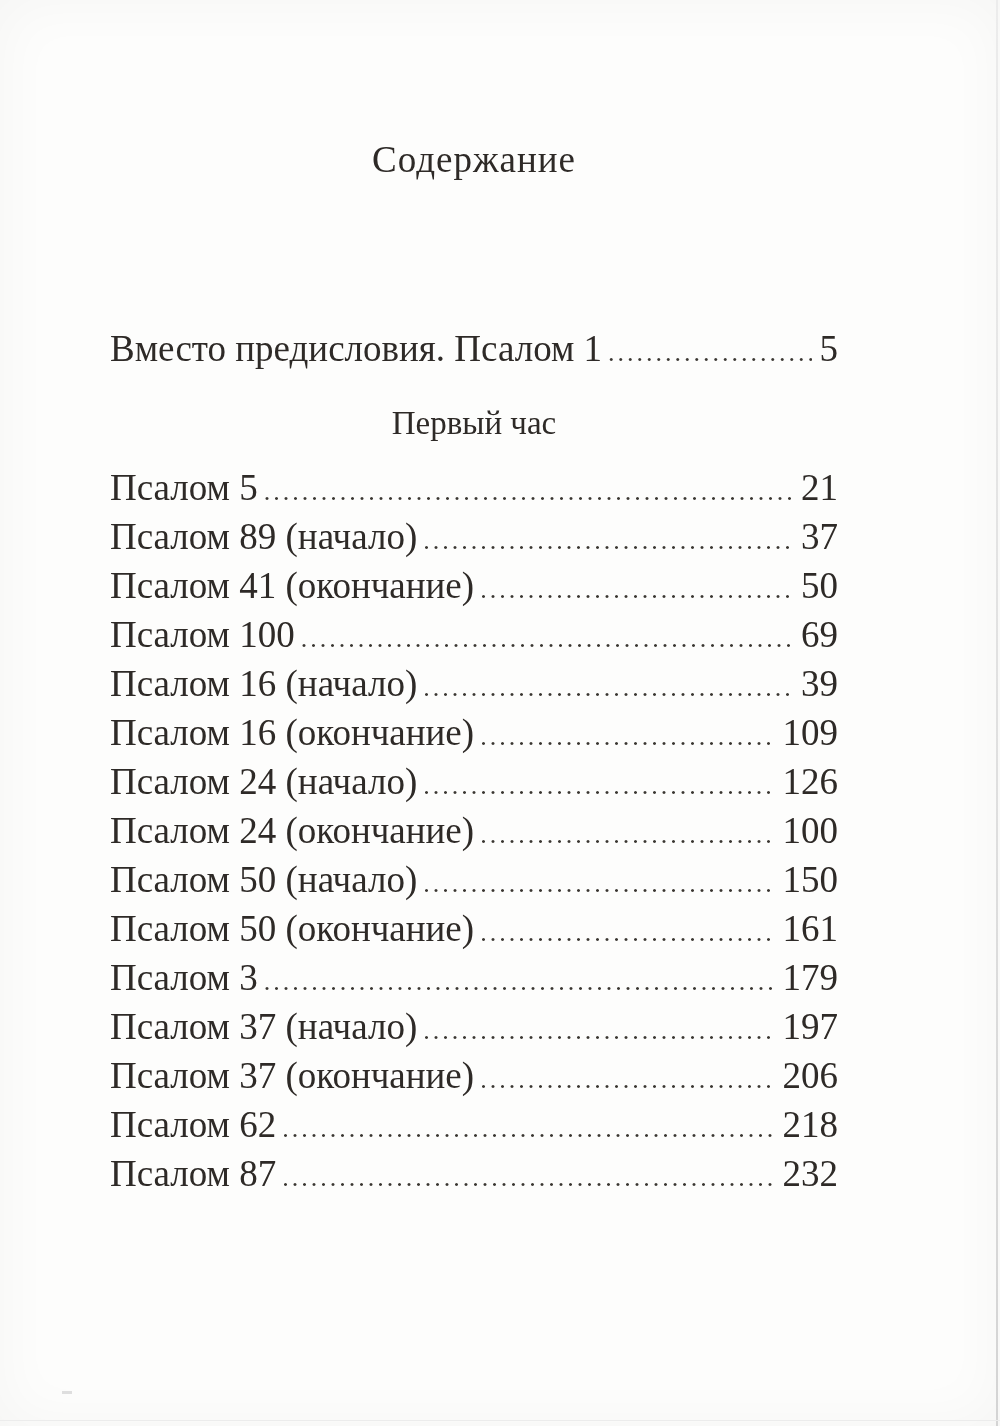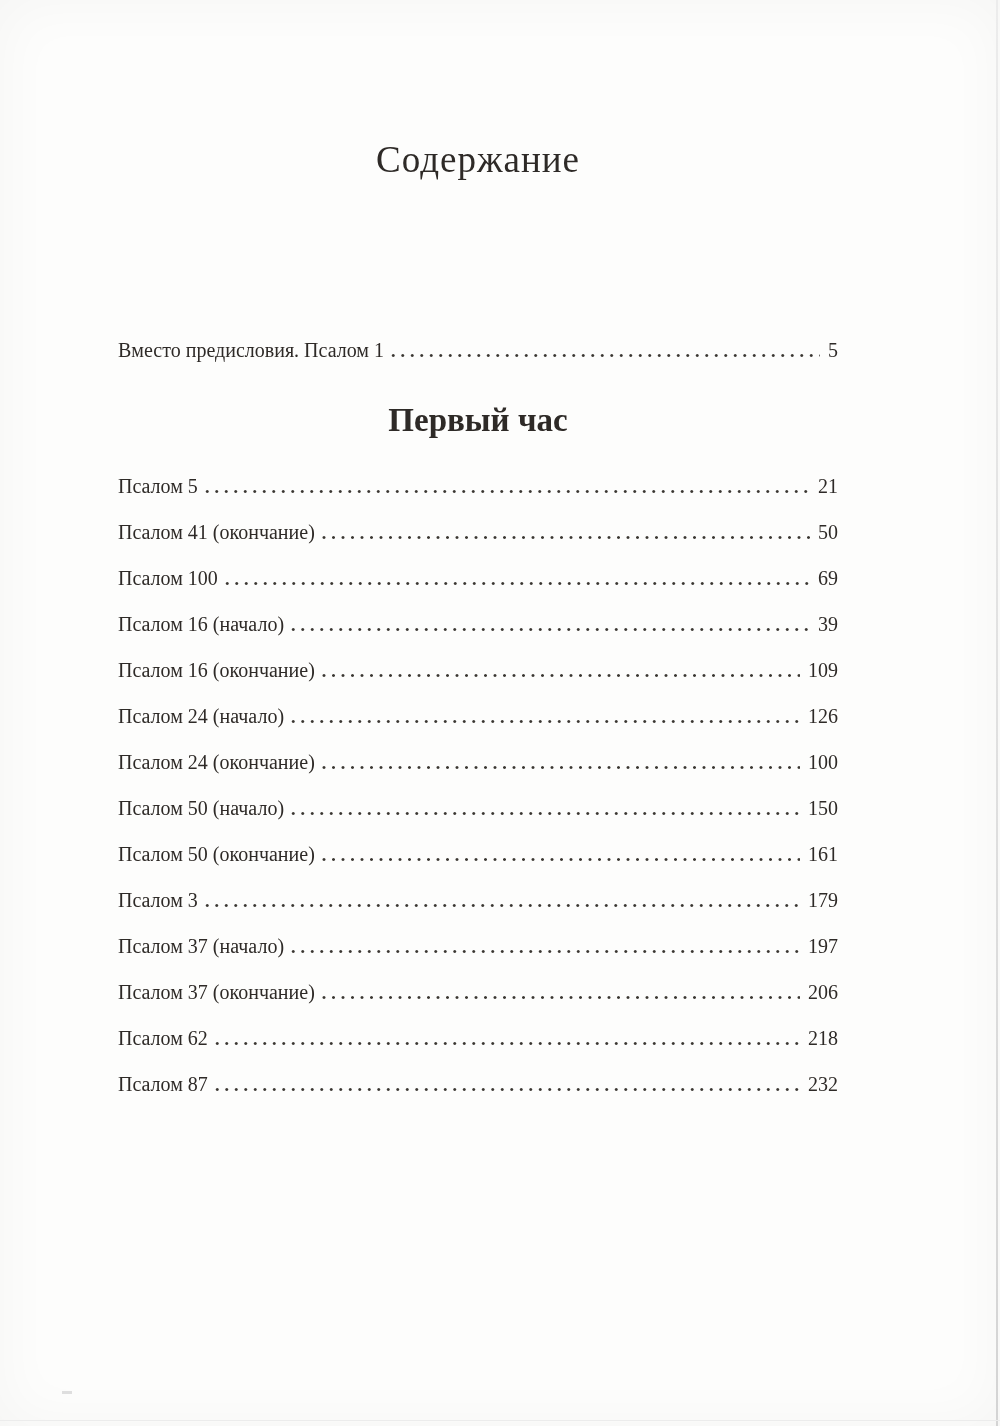--- a/index.html
+++ b/index.html
@@ -8,42 +8,41 @@
     font-family: "Liberation Serif", "DejaVu Serif", serif;
     background: #fdfdfc;
     color: #2e2a27;
     position: relative;
     overflow: hidden;
   }
   .page {
     position: absolute;
     inset: 0;
     box-shadow: inset 0 0 60px rgba(0,0,0,0.035);
-    padding-left: 8px;
   }
   .content {
     padding: 138px 162px 0 110px; 
   }
   .title {
     text-align: center;
     font-size: 37px;
     font-weight: normal;
     letter-spacing: 1px;
     margin-bottom: 152px;
   }
   .section-heading {
     text-align: center;
     font-size: 33px;
-    font-weight: bold;
+    font-weight: normal;
     margin: 36px 0 30px;
   }
   .toc-entry {
     display: flex;
     align-items: baseline;
-    font-size: 20px;
+    font-size: 37px;
     line-height: 32px;
     margin-bottom: 13px;
   }
   .entry-title { white-space: nowrap; padding-right: 6px; }
   .dots {
     flex: 1;
     overflow: hidden;
     white-space: nowrap;
     color: #3a3631;
   }
@@ -86,20 +85,25 @@
       <span class="dots"></span>
       <span class="entry-page">5</span>
     </div>
 
     <h2 class="section-heading">Первый час</h2>
 
     <div class="toc-entry">
       <span class="entry-title">Псалом 5</span>
       <span class="dots"></span>
       <span class="entry-page">21</span>
+    </div>
+    <div class="toc-entry">
+      <span class="entry-title">Псалом 89 (начало)</span>
+      <span class="dots"></span>
+      <span class="entry-page">37</span>
     </div>
     <div class="toc-entry">
       <span class="entry-title">Псалом 41 (окончание)</span>
       <span class="dots"></span>
       <span class="entry-page">50</span>
     </div>
     <div class="toc-entry">
       <span class="entry-title">Псалом 100</span>
       <span class="dots"></span>
       <span class="entry-page">69</span>

